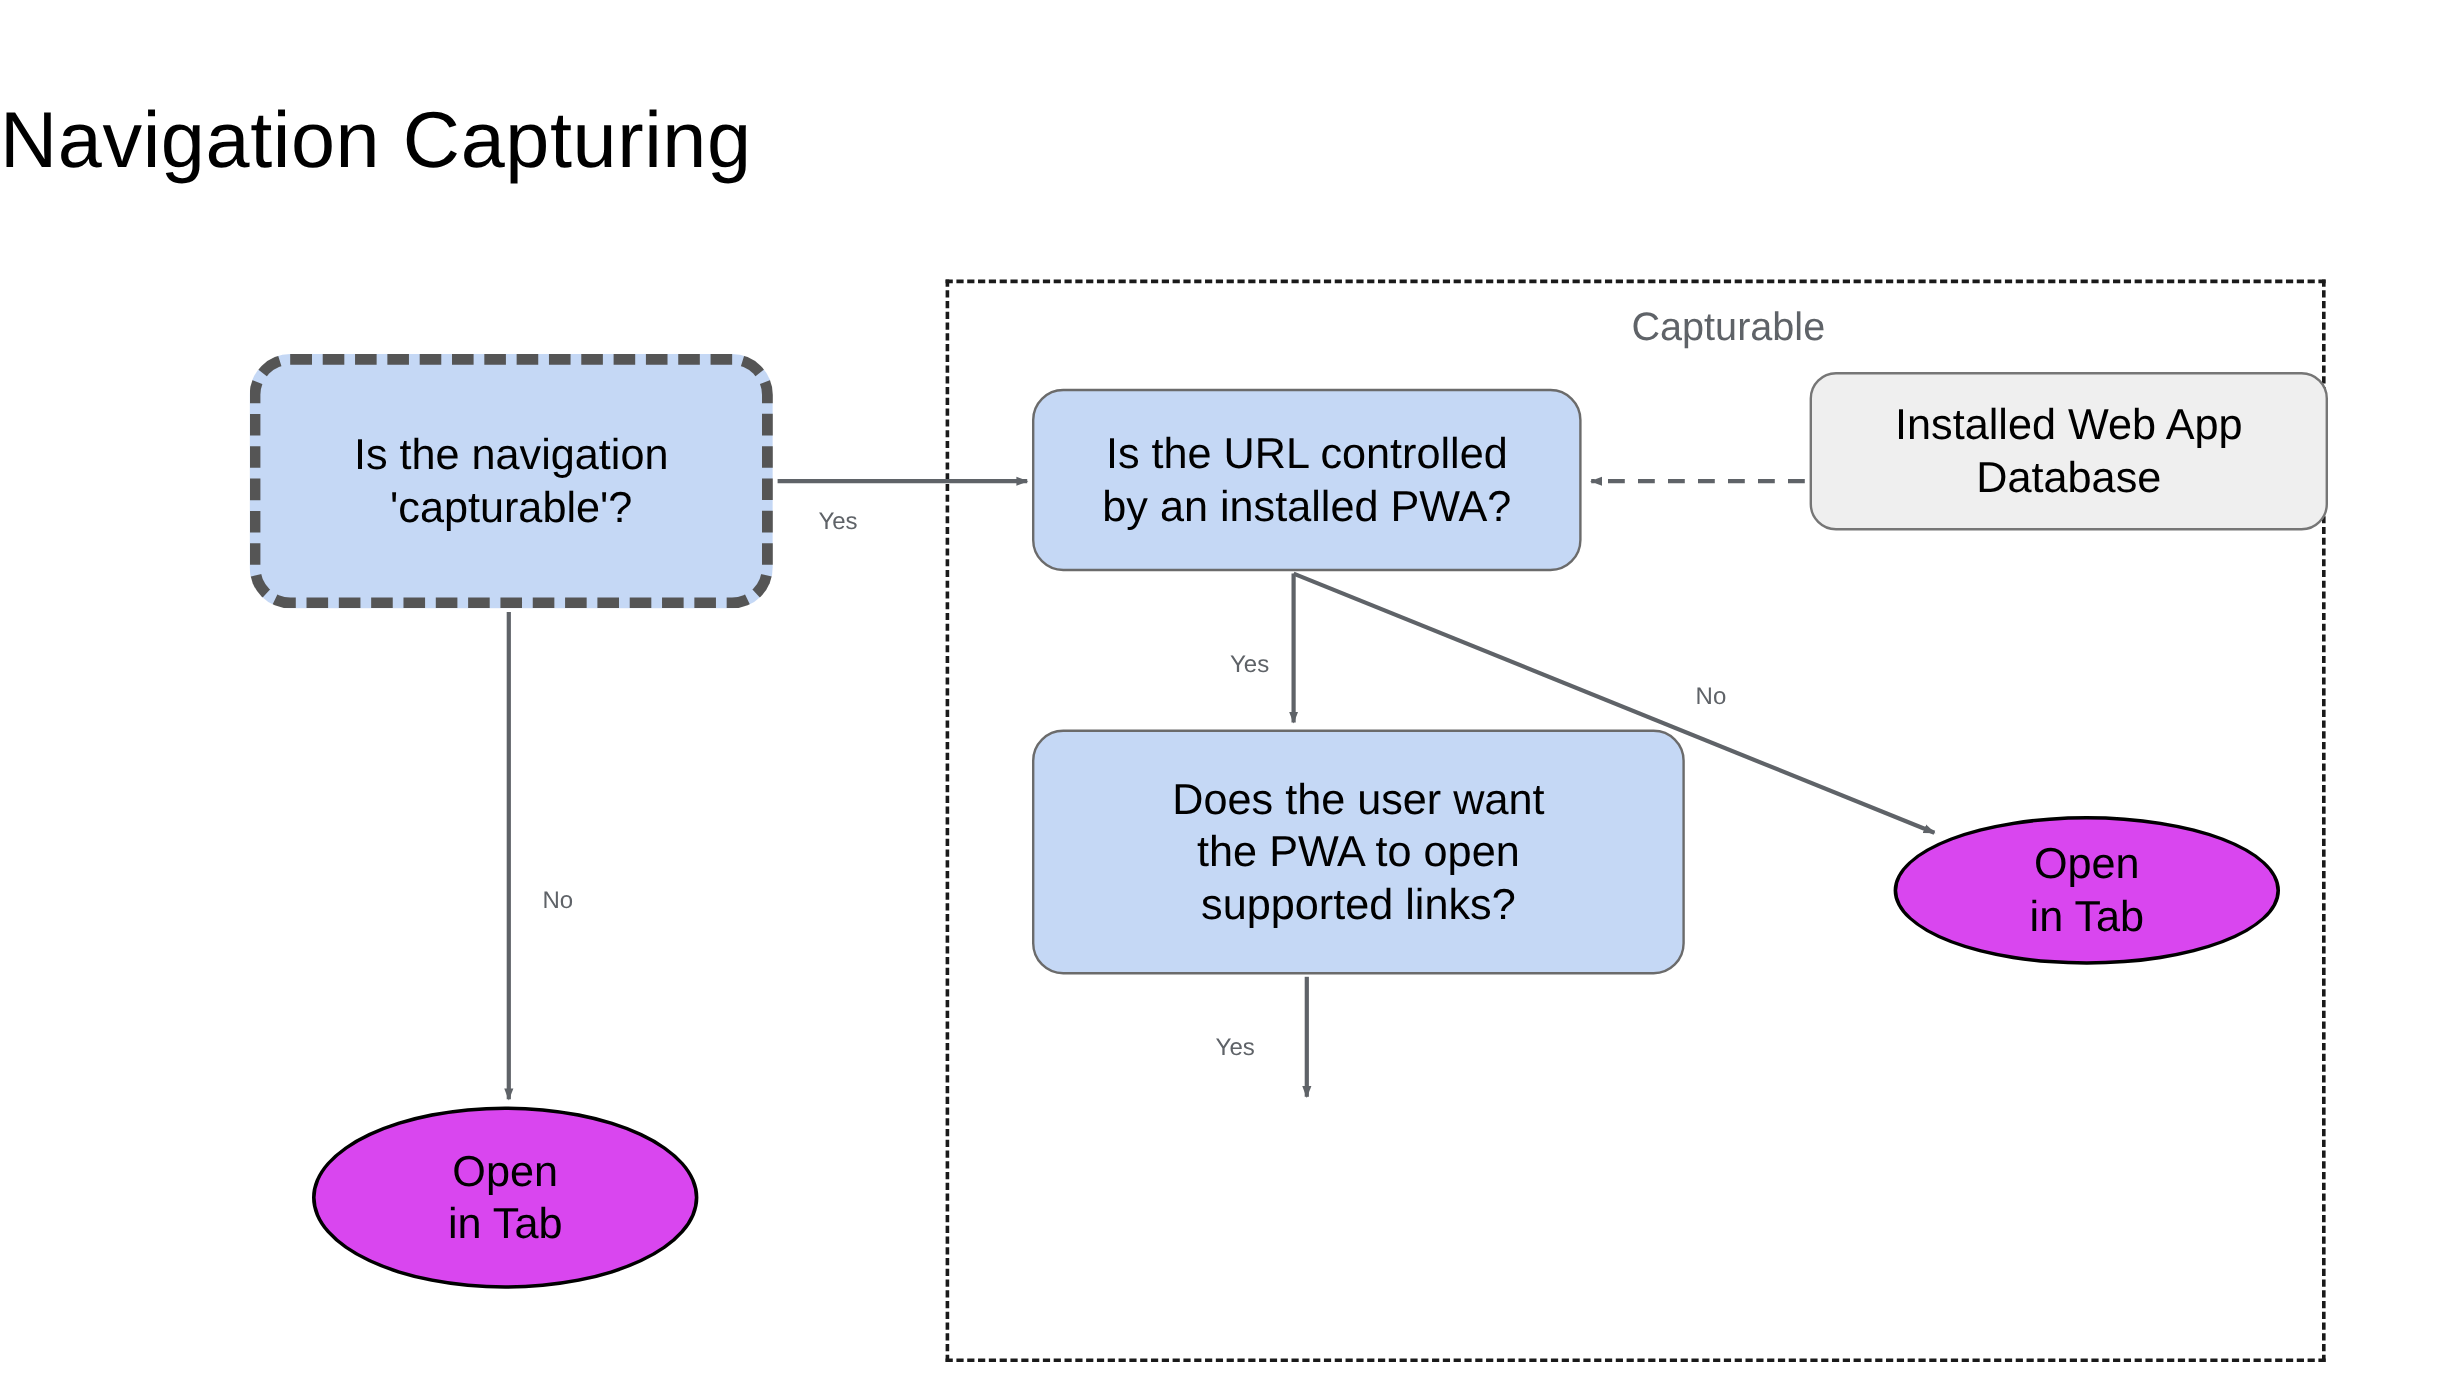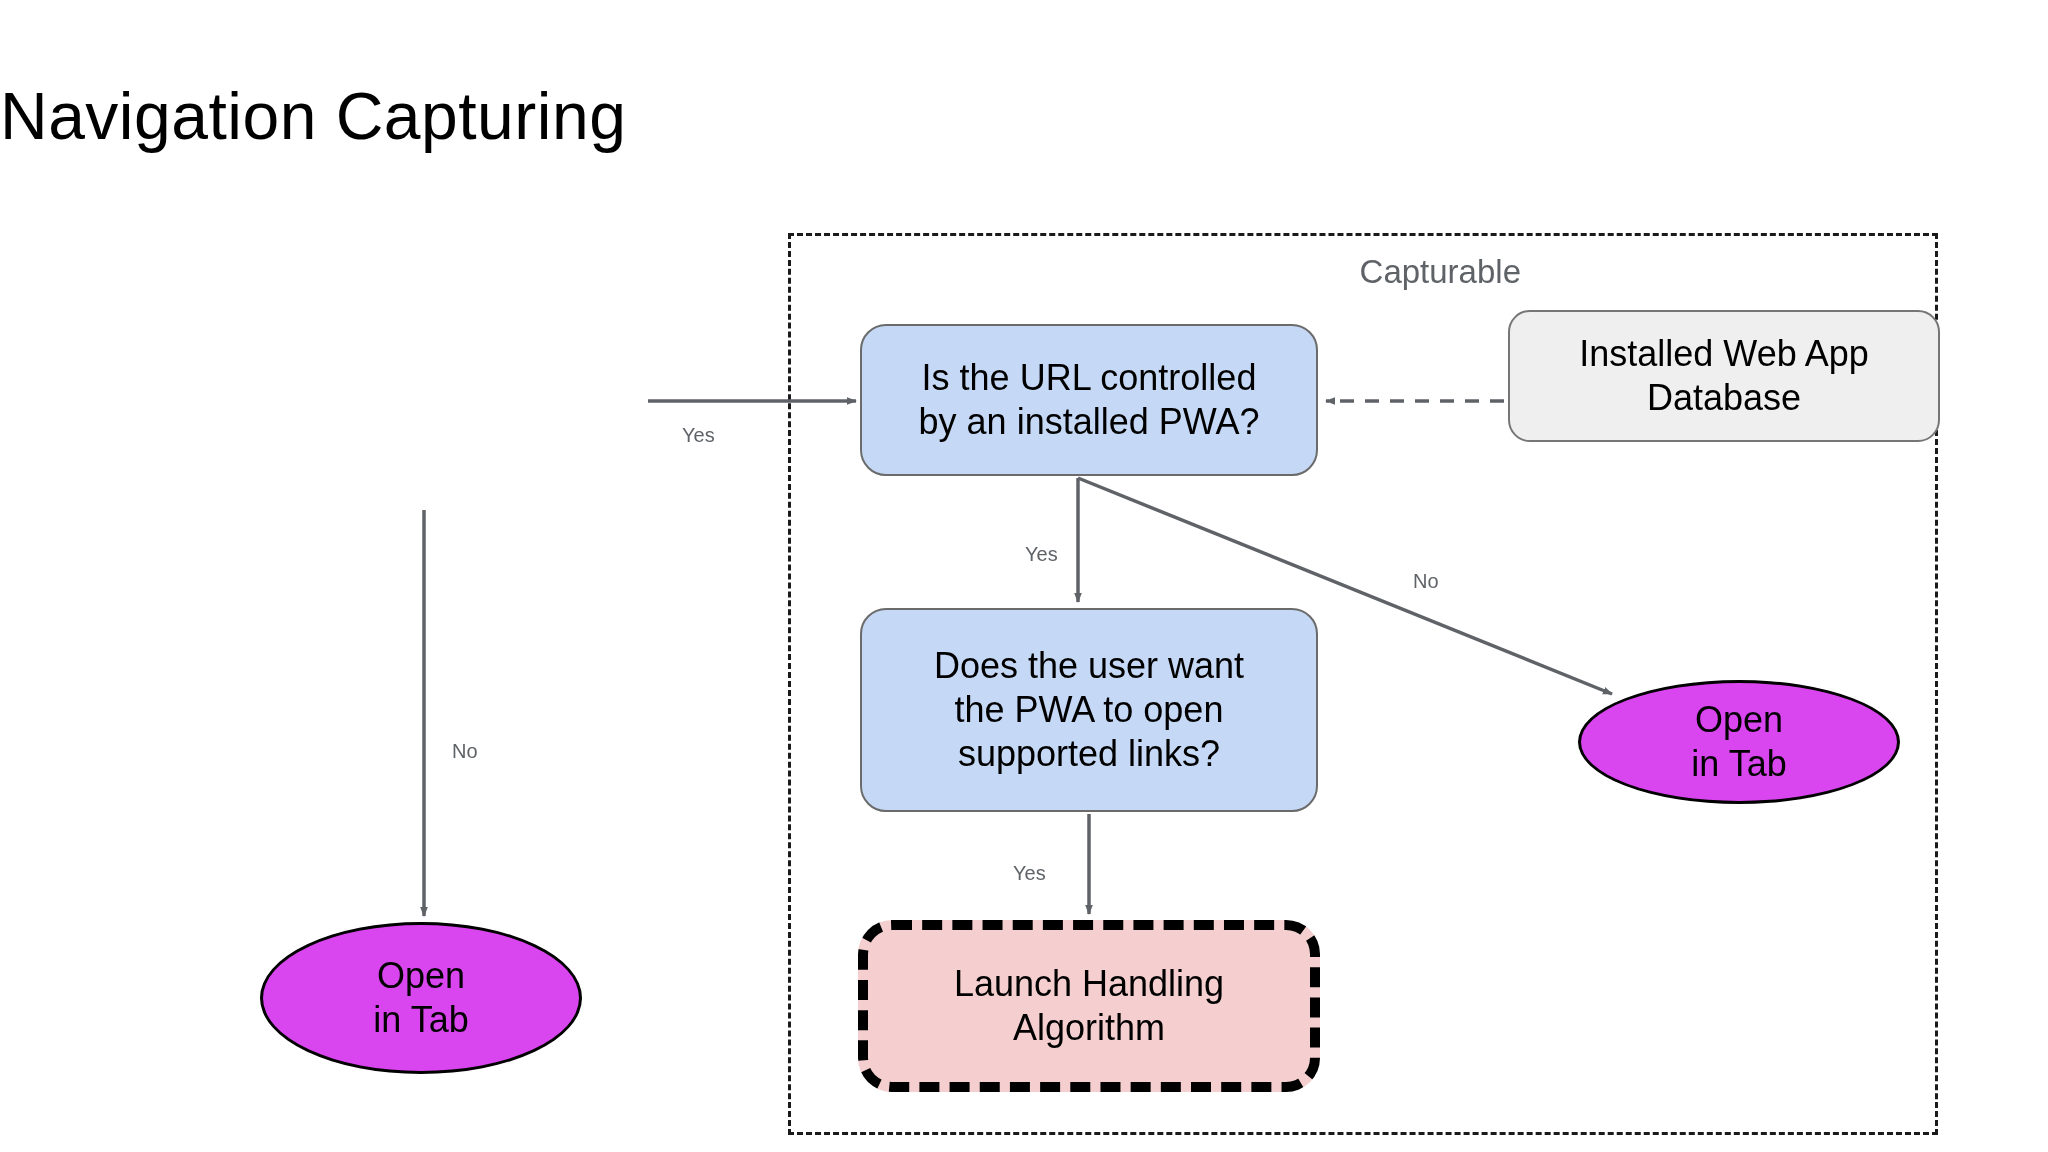--- a/index.html
+++ b/index.html
@@ -114,21 +114,21 @@
     border: 10px dashed #000000;
     border-radius: 34px;
     font-size: 36px;
     color: #000000;
   }
 
   
   #node-is-capturable      { left: 208px;  top: 295px;  width: 436px; height: 212px; }
   #node-url-controlled     { left: 860px;  top: 324px;  width: 458px; height: 152px; }
   #node-web-app-db         { left: 1508px; top: 310px;  width: 432px; height: 132px; }
-  #node-user-want          { left: 860px;  top: 608px;  width: 458px; height: 204px; align-items: center; }
+  #node-user-want          { left: 860px;  top: 608px;  width: 544px; height: 204px; align-items: center; }
   #node-launch-handling    { left: 858px;  top: 920px;  width: 462px; height: 172px; }
   #node-open-tab-left      { left: 260px;  top: 922px;  width: 322px; height: 152px; }
   #node-open-tab-right     { left: 1578px; top: 680px;  width: 322px; height: 124px; }
 
   
   .edge-label {
     position: absolute;
     font-size: 20px;
     color: #5f6368;
     white-space: nowrap;
@@ -171,41 +171,41 @@
     
     <line x1="1078" y1="478" x2="1078" y2="602" stroke="#5f6368" stroke-width="3.5" marker-end="url(#arrow-solid)"></line>
 
     
     <line x1="1078" y1="478" x2="1612" y2="694" stroke="#5f6368" stroke-width="3.5" marker-end="url(#arrow-solid)"></line>
 
     
     <line x1="1089" y1="814" x2="1089" y2="914" stroke="#5f6368" stroke-width="3.5" marker-end="url(#arrow-solid)"></line>
   </svg>
 
+  <div id="node-is-capturable" class="node node-decision-dashed">
+    <span class="node-text">Is the navigation
+'capturable'?</span>
+  </div>
 
   <div id="node-url-controlled" class="node node-decision">
     <span class="node-text">Is the URL controlled
 by an installed PWA?</span>
   </div>
 
   <div id="node-web-app-db" class="node node-store">
     <span class="node-text">Installed Web App
 Database</span>
   </div>
 
   <div id="node-user-want" class="node node-decision">
     <span class="node-text">Does the user want
 the PWA to open
 supported links?</span>
   </div>
 
-  <div id="node-launch-handling" class="node node-algorithm">
-    <span class="node-text">Launch Handling
-Algorithm</span>
-  </div>
 
   <div id="node-open-tab-left" class="node node-terminal">
     <span class="node-text">Open
 in Tab</span>
   </div>
 
   <div id="node-open-tab-right" class="node node-terminal">
     <span class="node-text">Open
 in Tab</span>
   </div>

